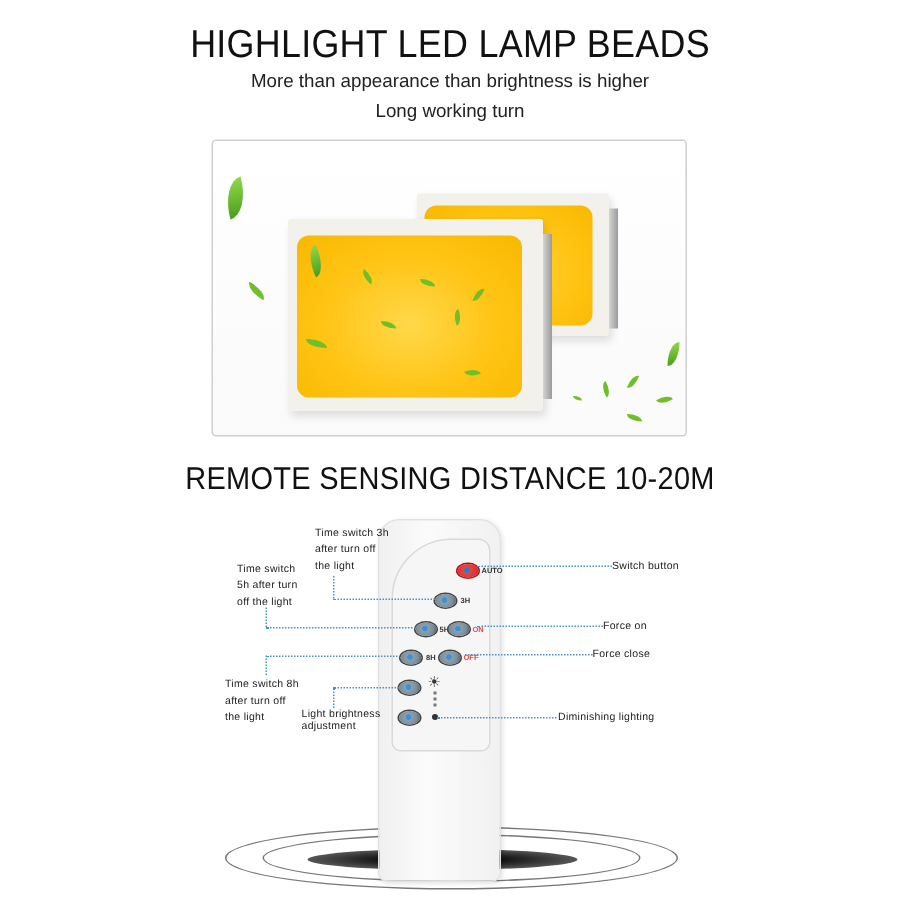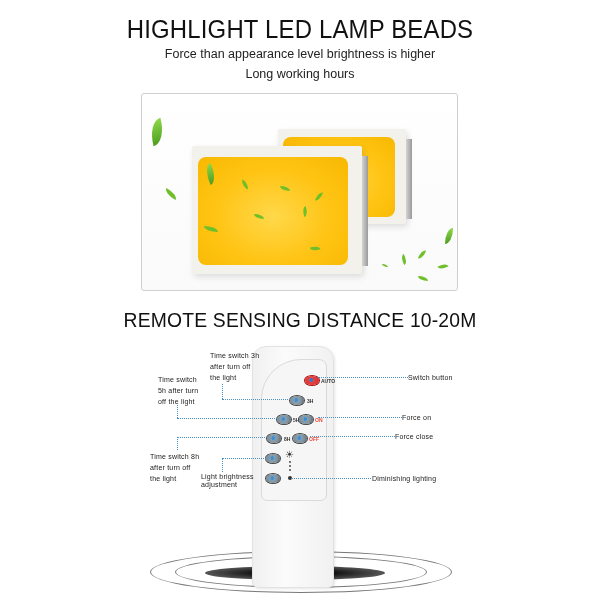--- a/index.html
+++ b/index.html
@@ -21,22 +21,22 @@
   .blab.red{color:#e84a3a;}
   .lbl{font-size:7px;line-height:11px;color:#222;letter-spacing:0.2px;}
   .dl{position:absolute;border-color:#4a90c8;border-style:dotted;border-width:0;}
   .shadow{left:205px;top:566px;width:180px;height:14px;border-radius:50%;background:radial-gradient(ellipse,#111 30%,#555 70%,rgba(0,0,0,0) 100%);}
   .ring{border:1px solid #777;border-radius:50%;}
 </style>
 </head>
 <body>
 
 <div class="abs title" style="top:14px;">HIGHLIGHT LED LAMP BEADS</div>
-<div class="abs sub" style="top:47px;">Force than appearance level brightness is higher</div>
-<div class="abs sub" style="top:67px;">Long working hours</div>
+<div class="abs sub" style="top:47px;">More than appearance than brightness is higher</div>
+<div class="abs sub" style="top:67px;">Long working turn</div>
 
 <div class="abs panel">
   <div class="chip" style="left:136px;top:35px;width:128px;height:95px;">
     <div class="face" style="left:5px;top:8px;width:112px;height:80px;"></div>
     <div class="side" style="left:128px;height:80px;"></div>
   </div>
   <div class="chip" style="left:50px;top:52px;width:170px;height:128px;">
     <div class="face" style="left:6px;top:11px;width:150px;height:108px;"></div>
     <div class="side" style="left:170px;height:110px;"></div>
   </div>

